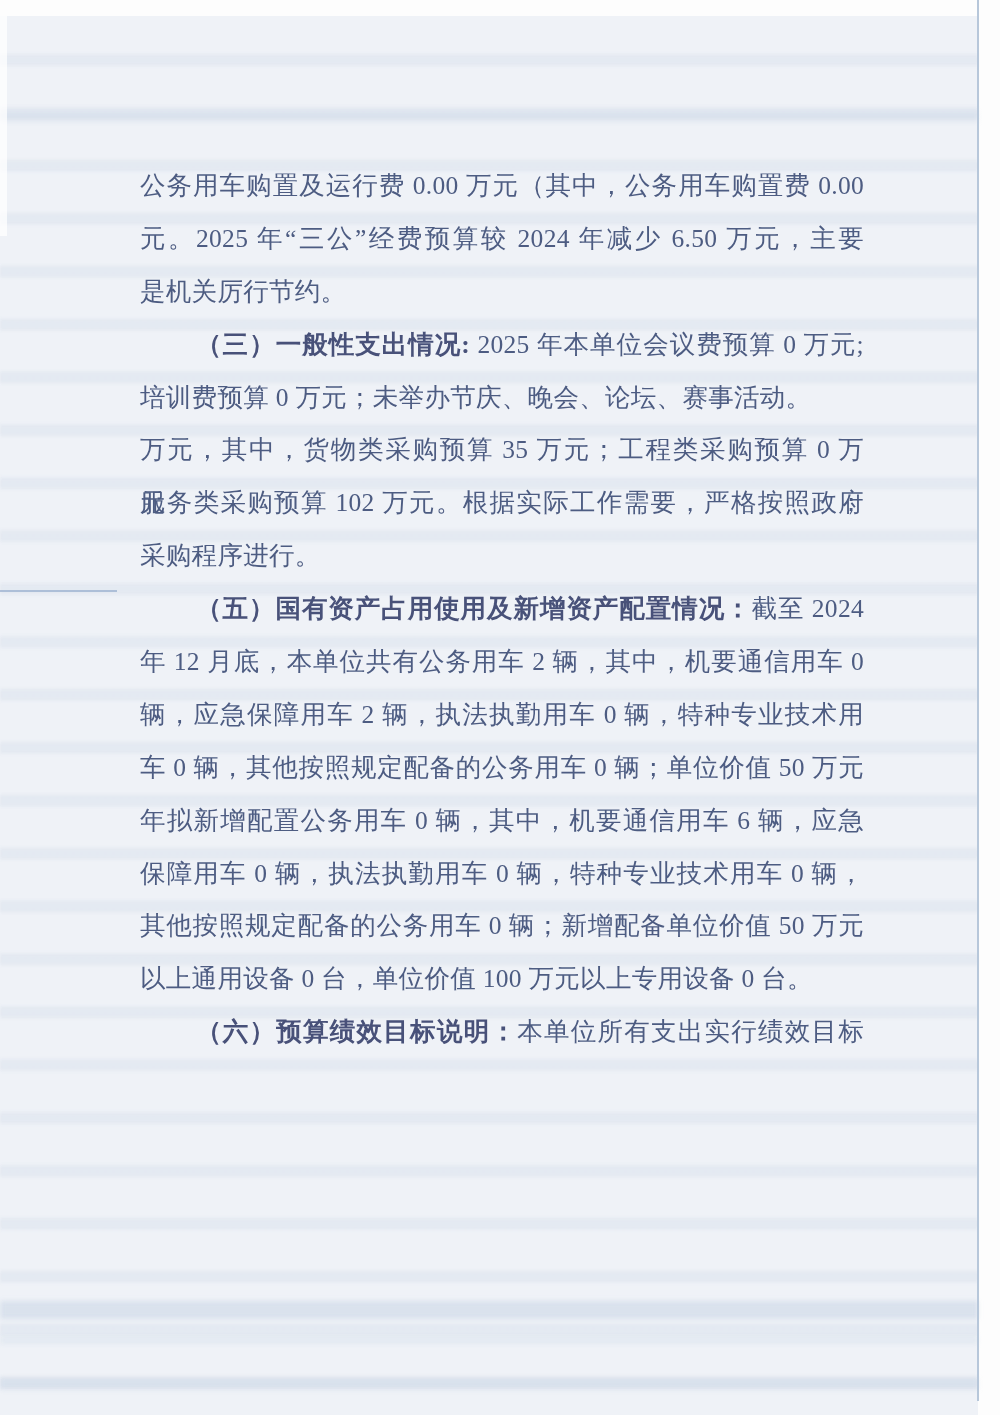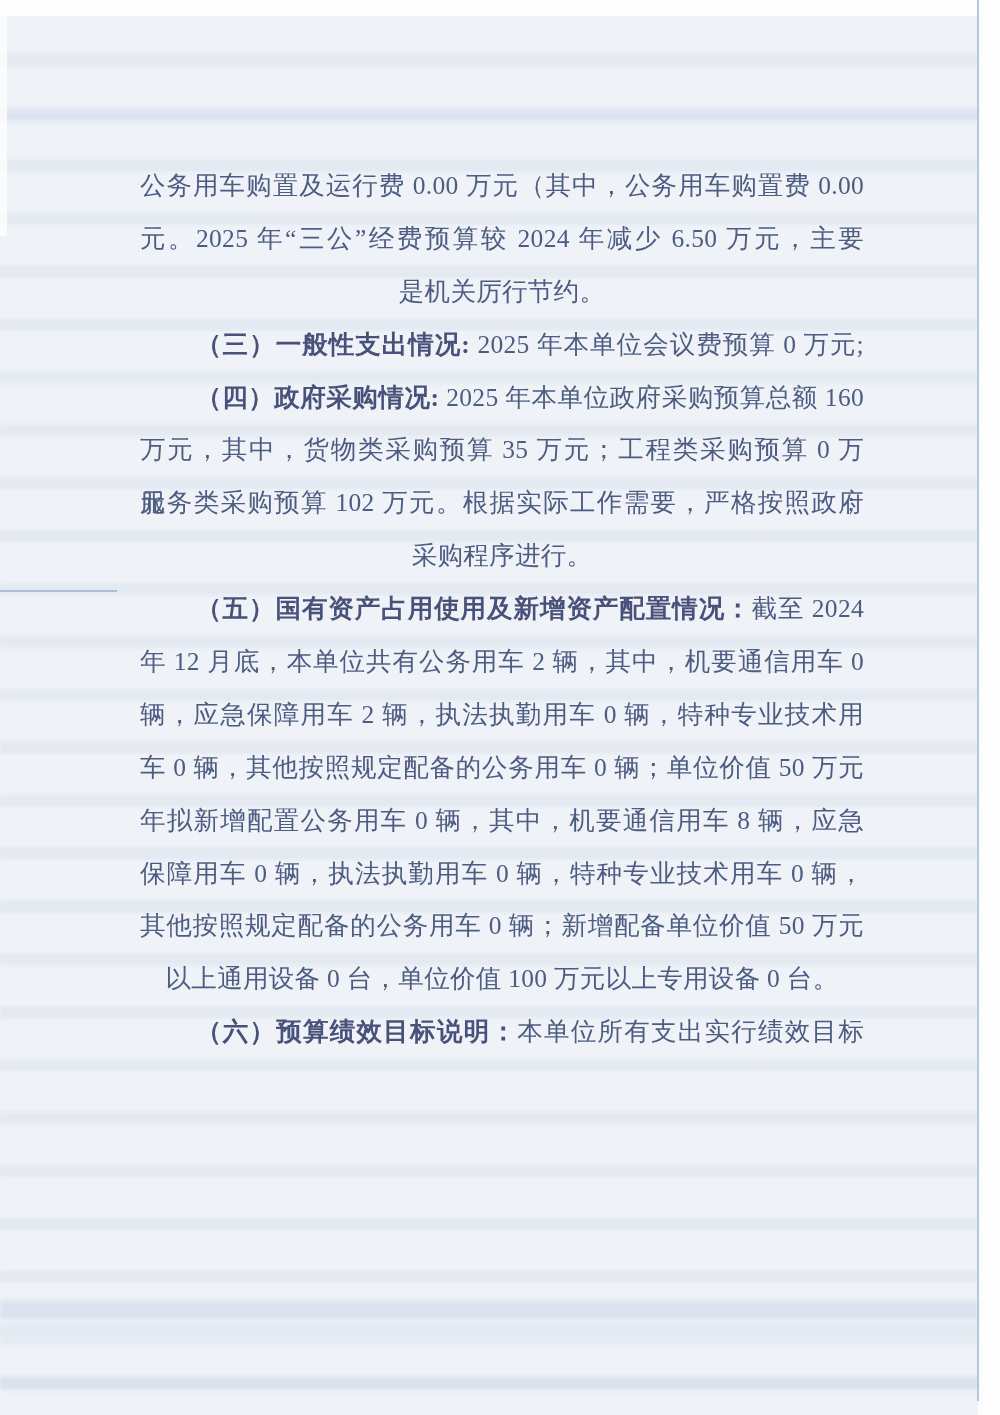--- a/index.html
+++ b/index.html
@@ -59,21 +59,21 @@
     position: absolute; left: 140px; top: 144px;
     width: 724px;
     font-size: 25.5px;
     line-height: 52.9px;
     color: var(--text-color, #4d5c82);
     letter-spacing: 0.3px;
   }
   .para { margin: 0; padding: 0; }
   .line {
     height: 52.9px;
-    text-align: center;
+    text-align: left;
     overflow: visible;
   }
   .line.just {
     text-align: justify;
     text-align-last: justify;
     text-justify: inter-character;
   }
   .line.ind { text-indent: 2.2em; }
   .run { font-weight: normal; }
   .run.bold {
@@ -93,33 +93,33 @@
   <div class="corner-sliver"></div>
   <div class="margin-line"></div>
   <div class="doc">
       <div class="para">
         <div class="line just"><span class="run">公务用车购置及运行费 0.00 万元（其中，公务用车购置费 0.00</span></div>
         <div class="line just"><span class="run">元。2025 年“三公”经费预算较 2024 年减少 6.50 万元，主要</span></div>
         <div class="line"><span class="run">是机关厉行节约。</span></div>
       </div>
       <div class="para">
         <div class="line just ind"><span class="run bold">（三）一般性支出情况:</span><span class="run"> 2025 年本单位会议费预算 0 万元;</span></div>
+        <div class="line"><span class="run">培训费预算 0 万元；未举办节庆、晚会、论坛、赛事活动。</span></div>
       </div>
       <div class="para">
-        <div class="line just ind"><span class="run bold">（四）政府采购情况:</span><span class="run"> 2025 年本单位政府采购预算总额 160</span></div>
         <div class="line just"><span class="run">万元，其中，货物类采购预算 35 万元；工程类采购预算 0 万元；</span></div>
         <div class="line just"><span class="run">服务类采购预算 102 万元。根据实际工作需要，严格按照政府</span></div>
         <div class="line"><span class="run">采购程序进行。</span></div>
       </div>
       <div class="para">
         <div class="line just ind"><span class="run bold">（五）国有资产占用使用及新增资产配置情况：</span><span class="run">截至 2024</span></div>
         <div class="line just"><span class="run">年 12 月底，本单位共有公务用车 2 辆，其中，机要通信用车 0</span></div>
         <div class="line just"><span class="run">辆，应急保障用车 2 辆，执法执勤用车 0 辆，特种专业技术用</span></div>
         <div class="line just"><span class="run">车 0 辆，其他按照规定配备的公务用车 0 辆；单位价值 50 万元</span></div>
-        <div class="line just"><span class="run">年拟新增配置公务用车 0 辆，其中，机要通信用车 8 辆，应急</span></div>
+        <div class="line just"><span class="run">年拟新增配置公务用车 0 辆，其中，机要通信用车 6 辆，应急</span></div>
         <div class="line just"><span class="run">保障用车 0 辆，执法执勤用车 0 辆，特种专业技术用车 0 辆，</span></div>
         <div class="line just"><span class="run">其他按照规定配备的公务用车 0 辆；新增配备单位价值 50 万元</span></div>
         <div class="line"><span class="run">以上通用设备 0 台，单位价值 100 万元以上专用设备 0 台。</span></div>
       </div>
       <div class="para">
         <div class="line just ind"><span class="run bold">（六）预算绩效目标说明：</span><span class="run">本单位所有支出实行绩效目标</span></div>
       </div>
     </div>
 </div>
 <div class="edge-line"></div>

